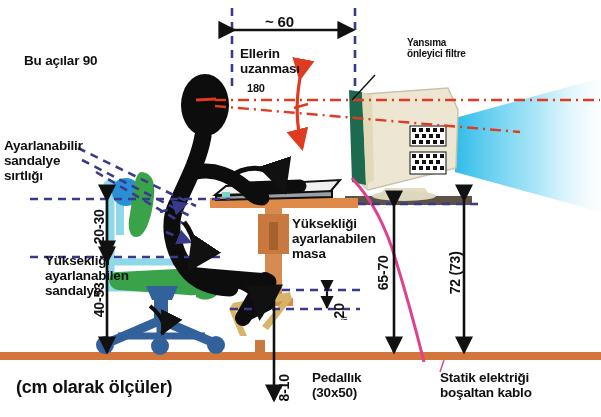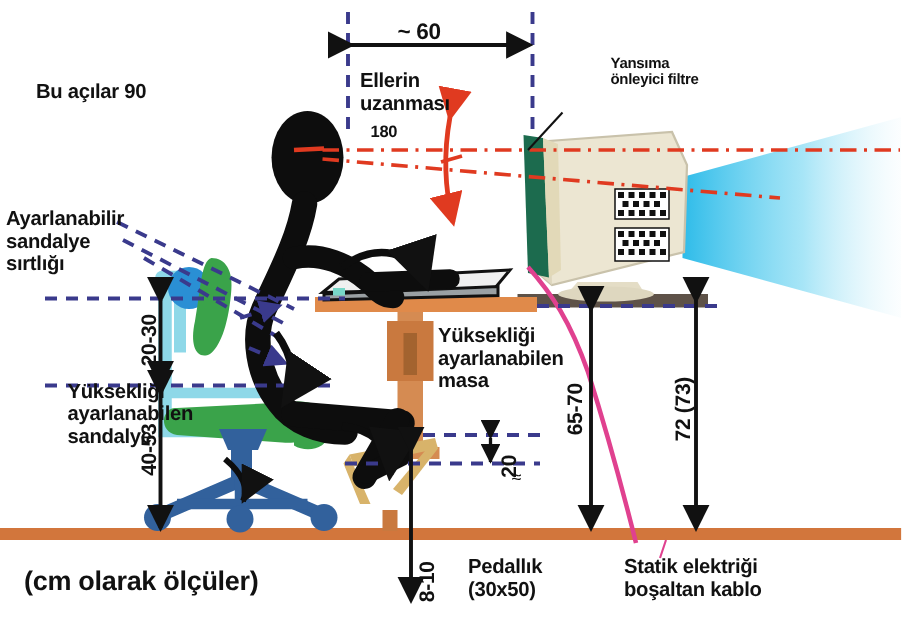--- a/index.html
+++ b/index.html
@@ -266,21 +266,21 @@
     <div>ayarlanabilen</div>
     <div>masa</div>
   </div>
 
 
   <div class="lbl ctr" style="left:312px;top:370px;font-size:13.5px;width:110px;">
     <div>Pedallık</div>
     <div>(30x50)</div>
   </div>
 
-  <div class="lbl ctr" style="left:416px;top:370px;font-size:13.5px;width:150px;">
+  <div class="lbl ctr" style="left:440px;top:370px;font-size:13.5px;width:150px;">
     <div>Statik elektriği</div>
     <div>boşaltan kablo</div>
   </div>
 
   <div class="lbl" style="left:265px;top:14px;font-size:15px;">
     <span>~ 60</span>
   </div>
 
   <div class="lbl vrt" style="left:70px;top:219px;font-size:14px;width:60px;text-align:center;">
     <span>20-30</span>

